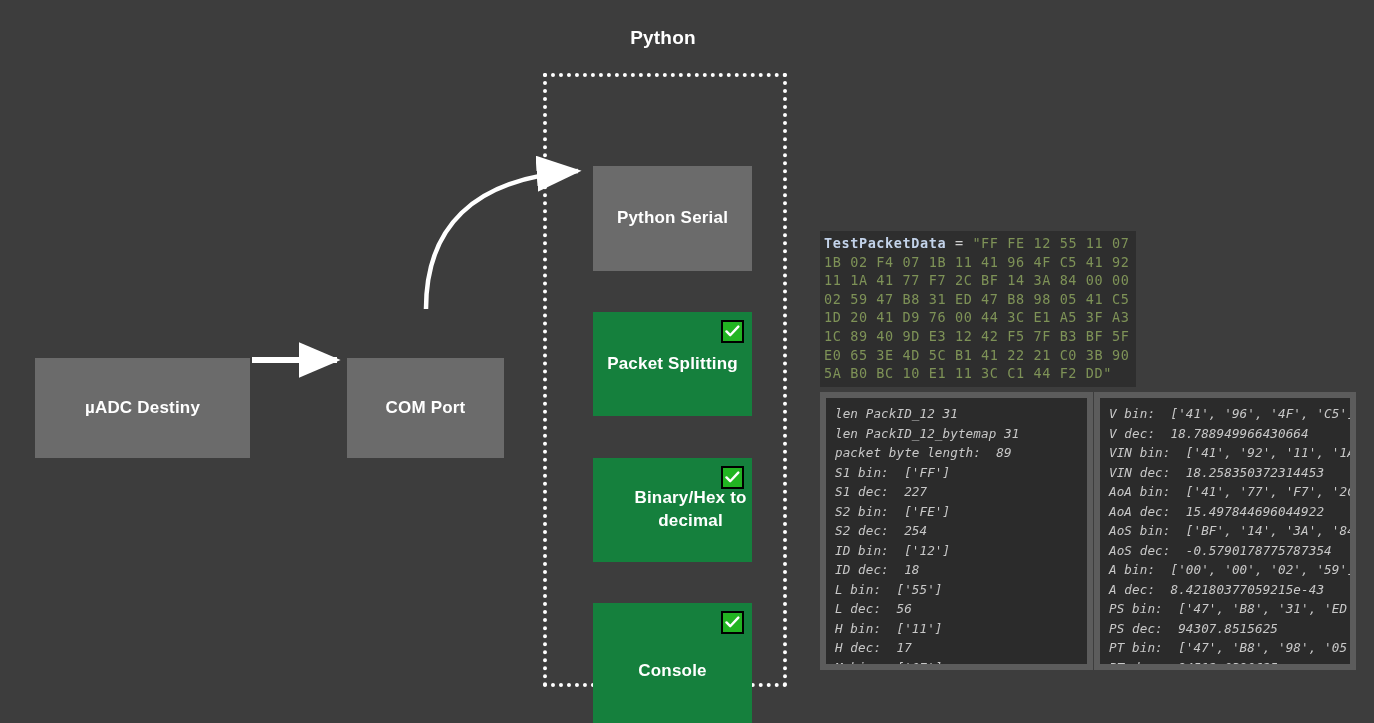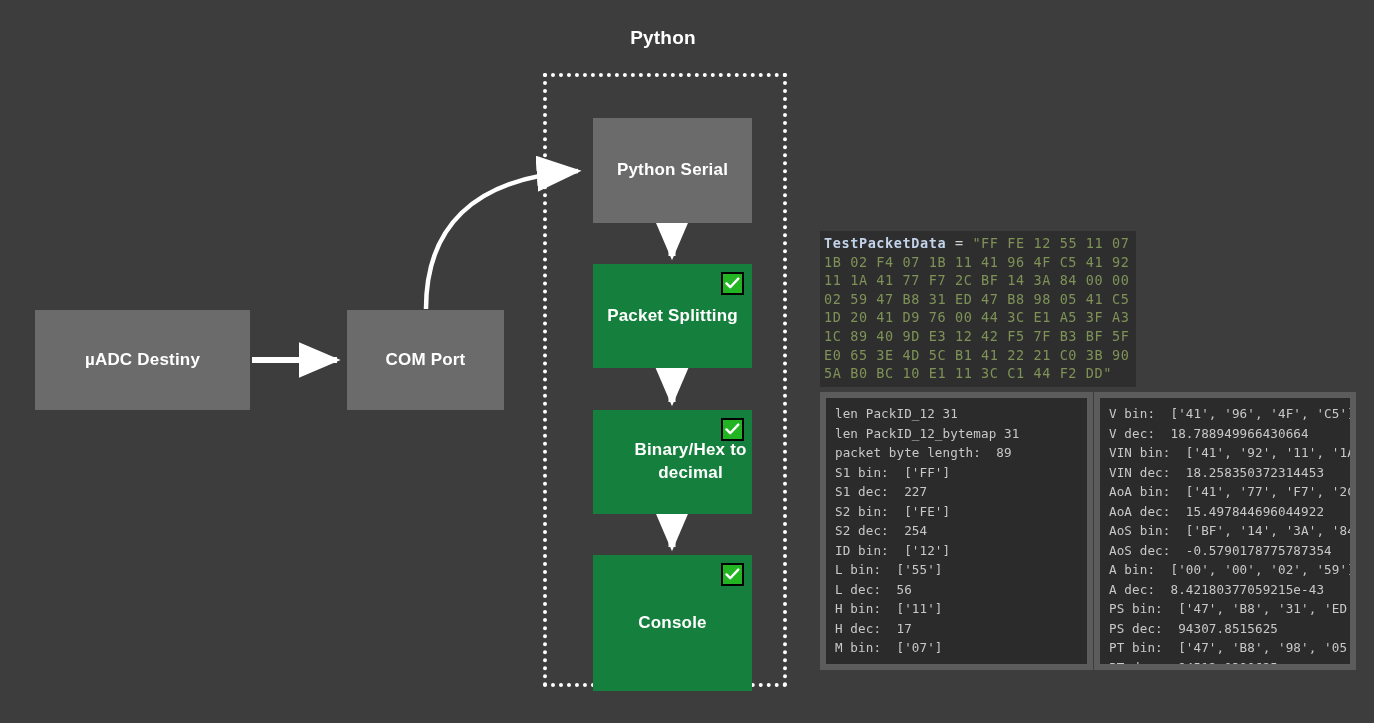--- a/index.html
+++ b/index.html
@@ -49,20 +49,21 @@
     box-sizing: border-box;
     display: flex;
     align-items: center;
     justify-content: center;
     text-align: center;
     color: #ffffff;
     font-size: 17px;
     font-weight: bold;
     line-height: 1.35;
     letter-spacing: 0.2px;
+    margin-top: 48px;
   }
   .node.gray { background: #6b6b6b; }
   .node.green { background: #15803d; }
 
   .node-uadc   { left: 35px;  top: 310px; width: 215px; height: 100px; }
   .node-com    { left: 347px; top: 310px; width: 157px; height: 100px; }
   .node-pyser  { left: 593px; top: 118px; width: 159px; height: 105px; }
   .node-split  { left: 593px; top: 264px; width: 159px; height: 104px; }
   .node-bin    { left: 593px; top: 410px; width: 159px; height: 104px; padding-left: 36px; }
   .node-console{ left: 593px; top: 555px; width: 159px; height: 136px; }
@@ -126,20 +127,21 @@
     box-sizing: border-box;
   }
   .console-line {
     font-family: "DejaVu Sans Mono", "Liberation Mono", monospace;
     font-size: 12.6px;
     line-height: 19.5px;
     color: #c8c8c8;
     white-space: pre;
     padding-left: 9px;
     letter-spacing: 0.1px;
+    font-style: italic;
   }
 
   .panel-left  { left: 820px; top: 392px; width: 273px; height: 278px; }
   .panel-right { left: 1094px; top: 392px; width: 262px; height: 278px; }
 </style>
 </head>
 <body>
 
 <div class="stage">
 
@@ -221,20 +223,21 @@
   <div class="console-panel panel-left">
     <div class="console-inner" id="console-left-inner">
         <div class="console-line">len PackID_12 31</div>
         <div class="console-line">len PackID_12_bytemap 31</div>
         <div class="console-line">packet byte length:  89</div>
         <div class="console-line">S1 bin:  ['FF']</div>
         <div class="console-line">S1 dec:  227</div>
         <div class="console-line">S2 bin:  ['FE']</div>
         <div class="console-line">S2 dec:  254</div>
         <div class="console-line">ID bin:  ['12']</div>
+        <div class="console-line">ID dec:  18</div>
         <div class="console-line">L bin:  ['55']</div>
         <div class="console-line">L dec:  56</div>
         <div class="console-line">H bin:  ['11']</div>
         <div class="console-line">H dec:  17</div>
         <div class="console-line">M bin:  ['07']</div>
       </div>
   </div>
 
   <div class="console-panel panel-right">
     <div class="console-inner" id="console-right-inner">

